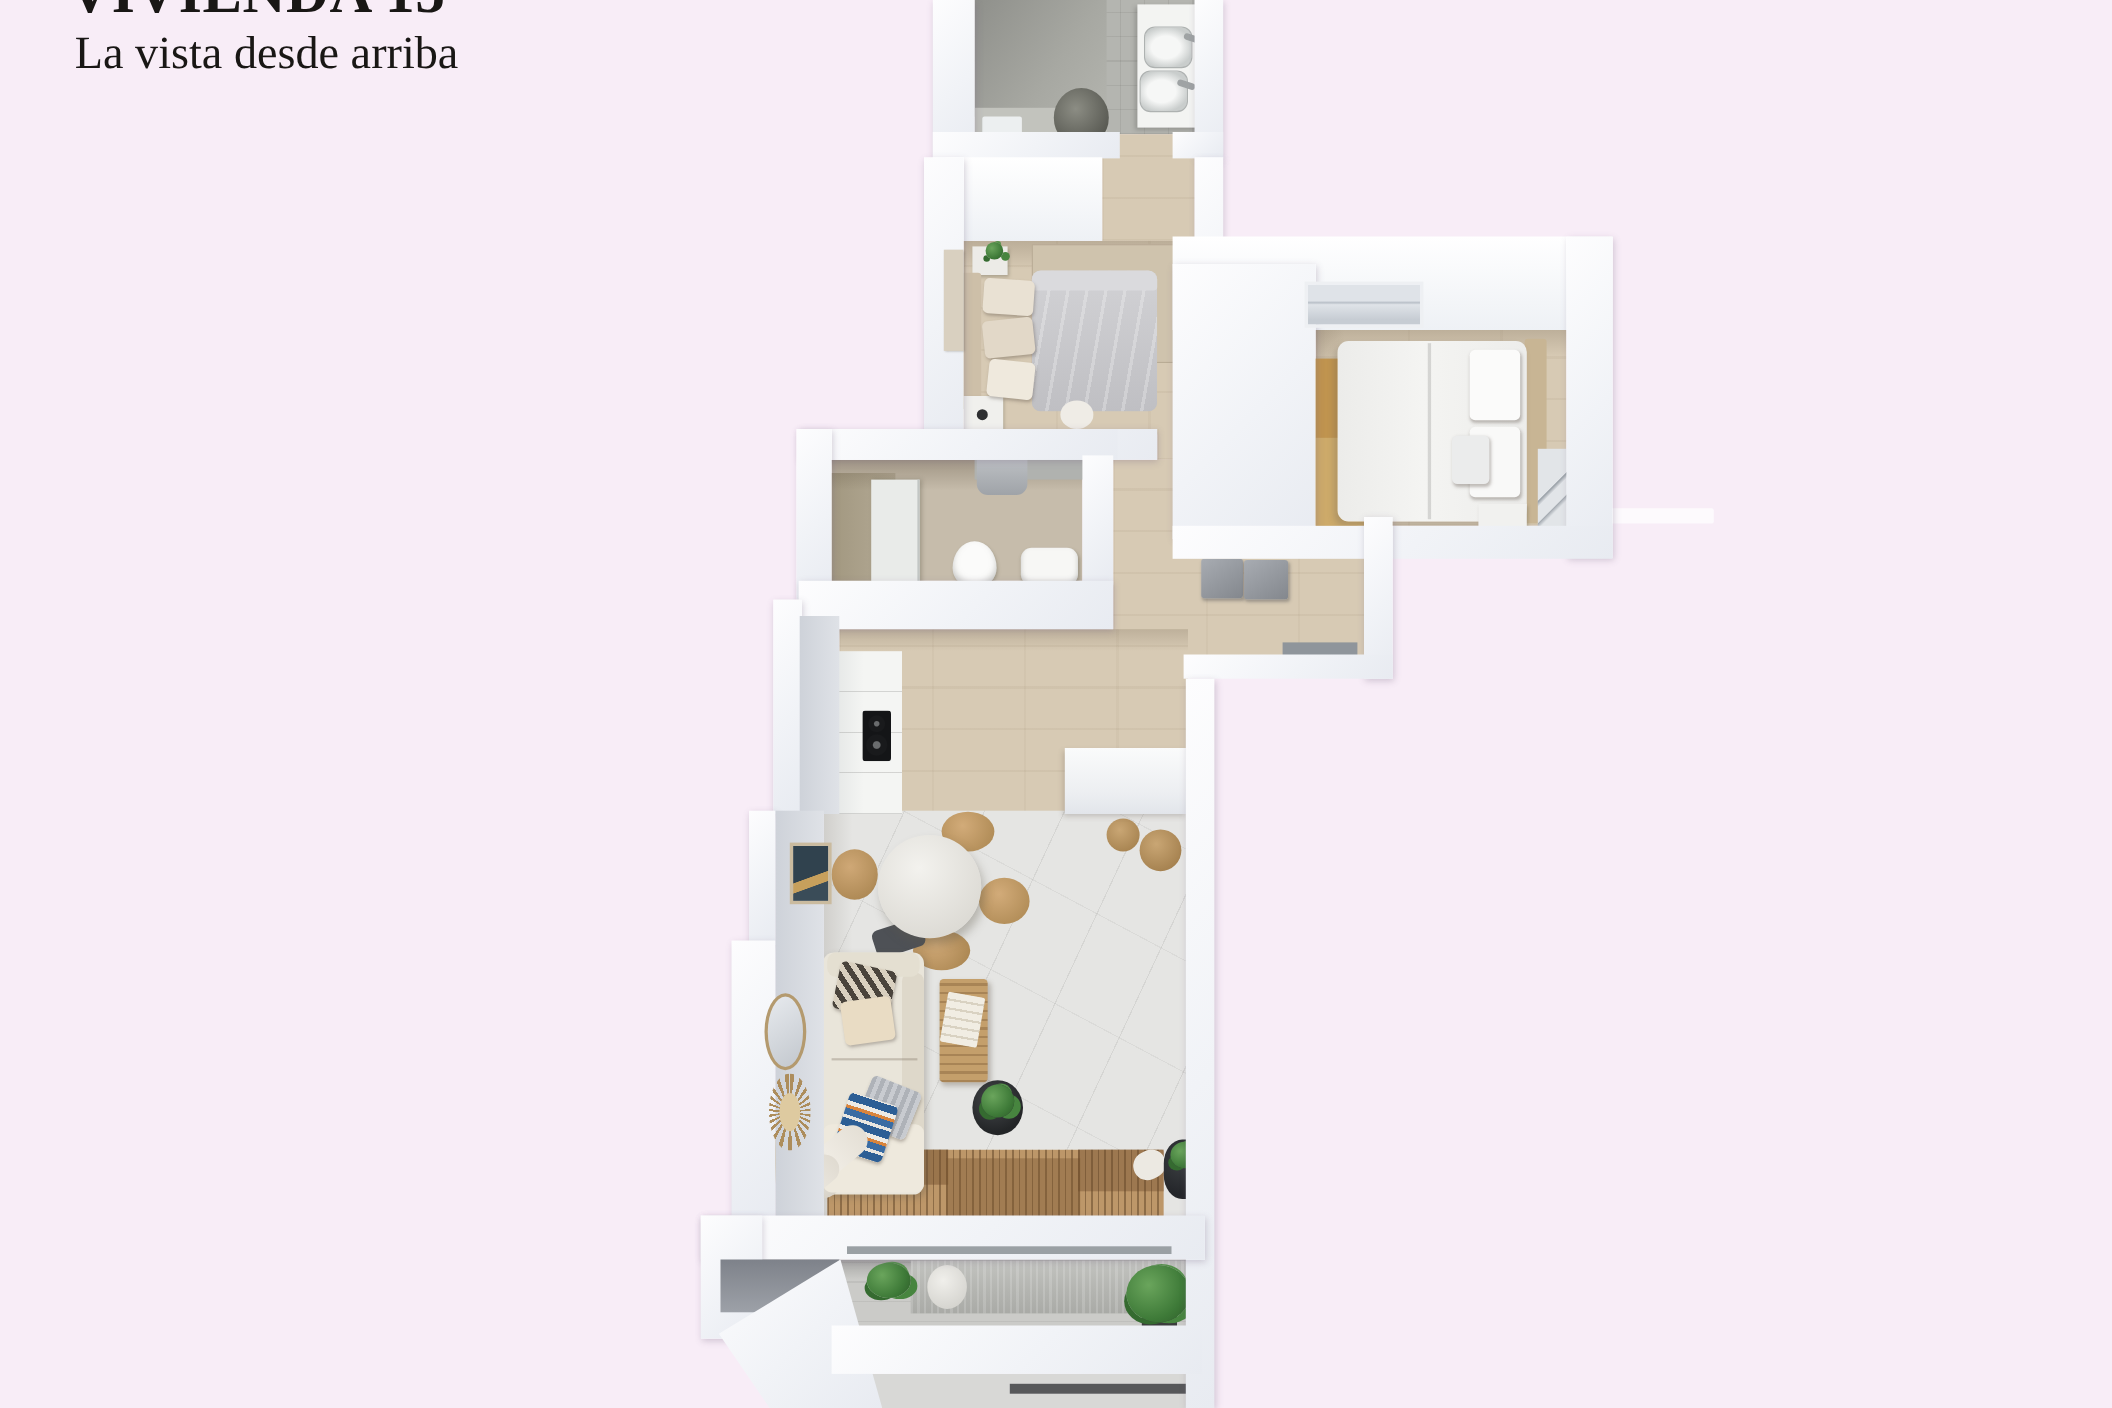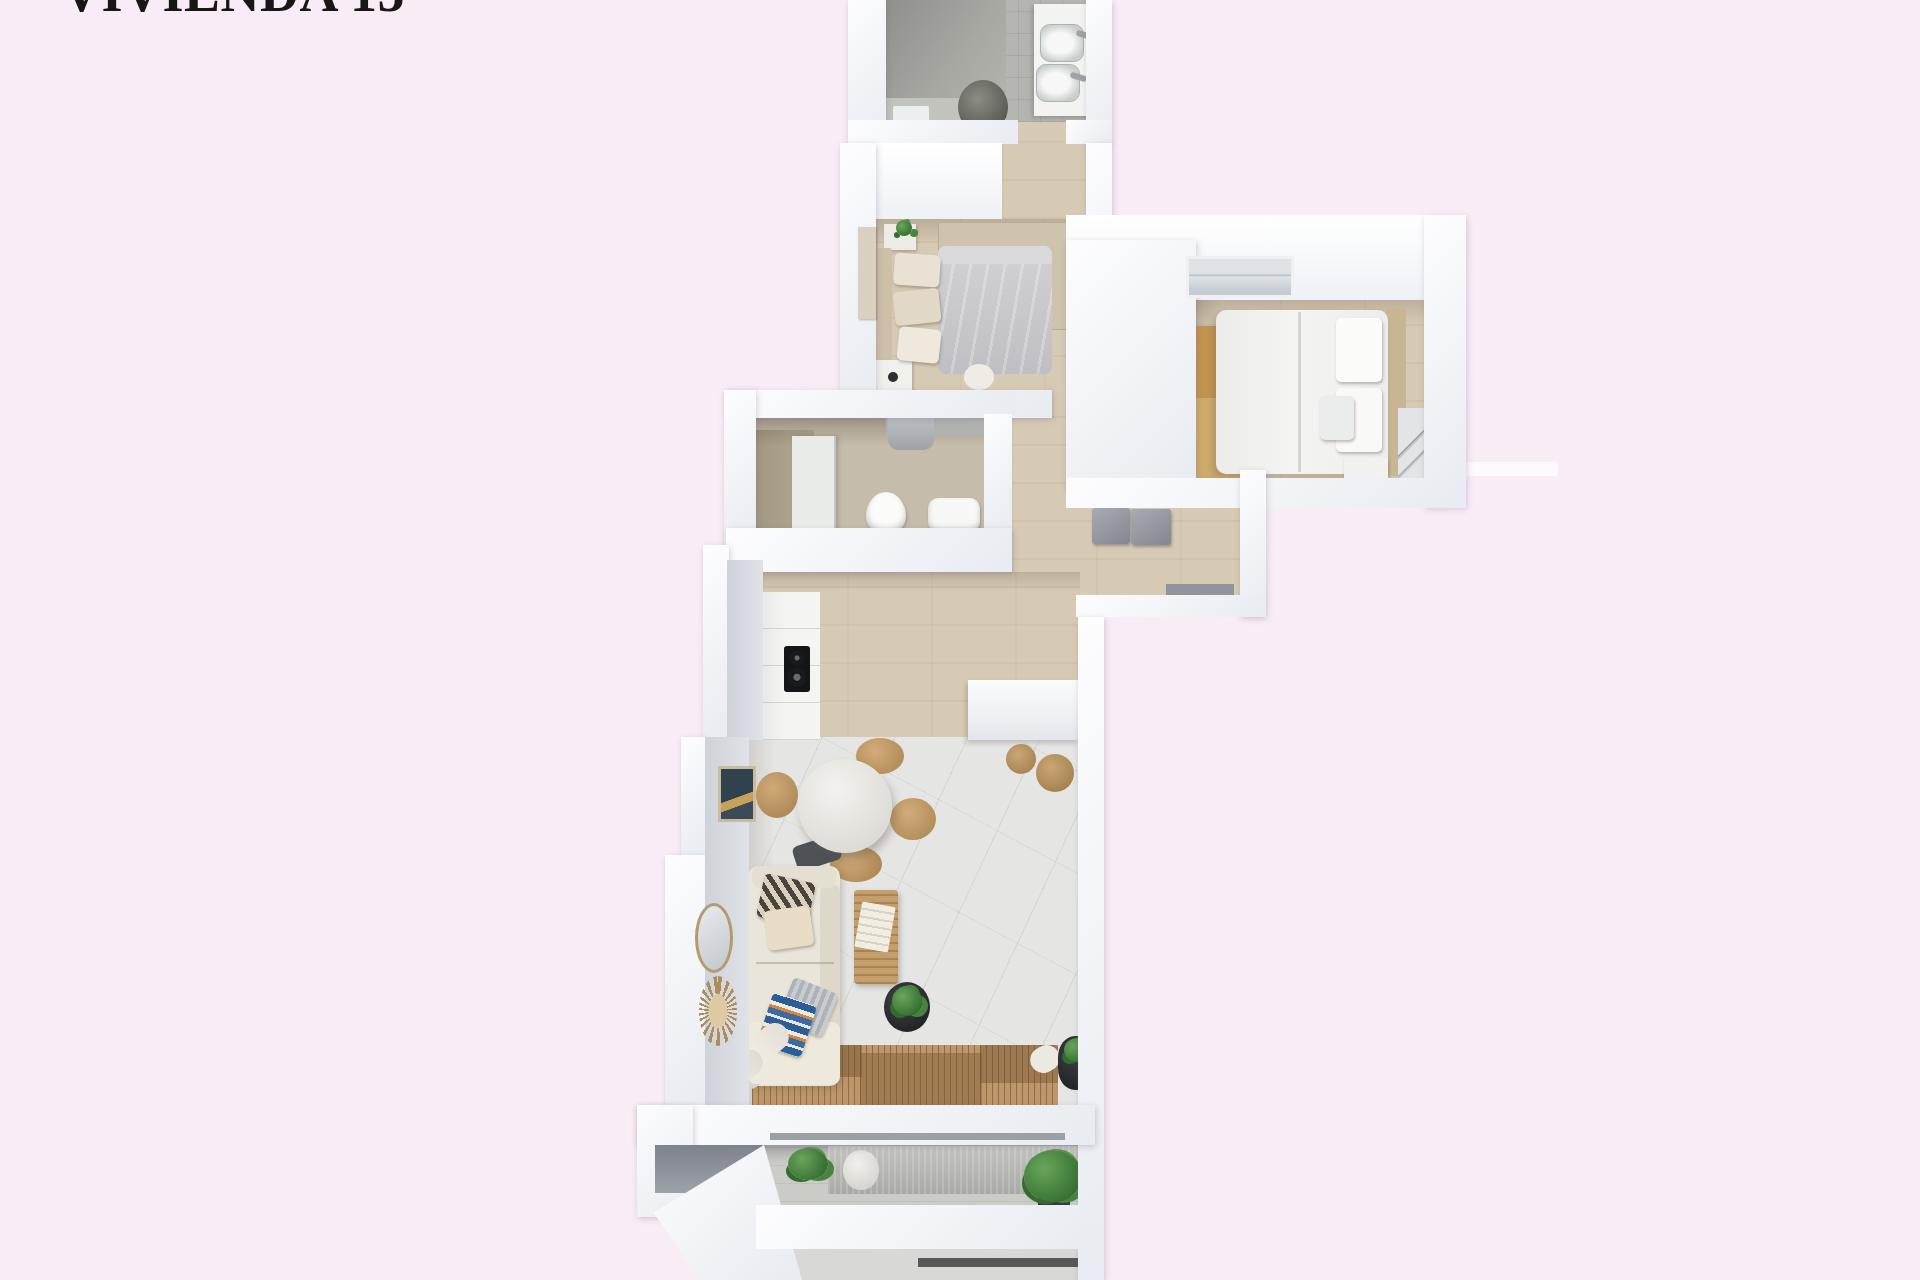--- a/index.html
+++ b/index.html
@@ -43,20 +43,21 @@
     box-shadow:10px 5px 0 -4px #47853f,-7px 7px 0 -5px #356b30,3px -6px 0 -5px #54924a;}
   .pillow{border-radius:5px;box-shadow:1px 2px 3px rgba(80,70,60,.35);}
   .cushion{background:linear-gradient(145deg,#a8acb2,#83878d);border-radius:3px;
     box-shadow:1px 2px 3px rgba(70,70,75,.4);}
 </style>
 </head>
 <body style="background: rgb(248, 237, 247);">
 
 <div class="hdr" style="color: rgb(25, 23, 21);">
   <h1>VIVIENDA 15</h1>
+  <p>La vista desde arriba</p>
 </div>
 
 <div class="plan">
 
   <div class="abs floor tile" style="left:886px;top:0;width:202px;height:122px"></div>
   <div class="abs floor" style="left:886px;top:0;width:120px;height:106px;background:linear-gradient(125deg,#8f908b,#a7a8a2 60%,#b3b4ae)"></div>
   <div class="abs floor" style="left:886px;top:98px;width:120px;height:24px;background:#c2c3bd"></div>
   <div class="abs floor wood" style="left:1002px;top:122px;width:84px;height:97px"></div>
   <div class="abs floor wood" style="left:876px;top:219px;width:210px;height:176px"></div>
   <div class="abs floor wood" style="left:1196px;top:300px;width:228px;height:178px"></div>

